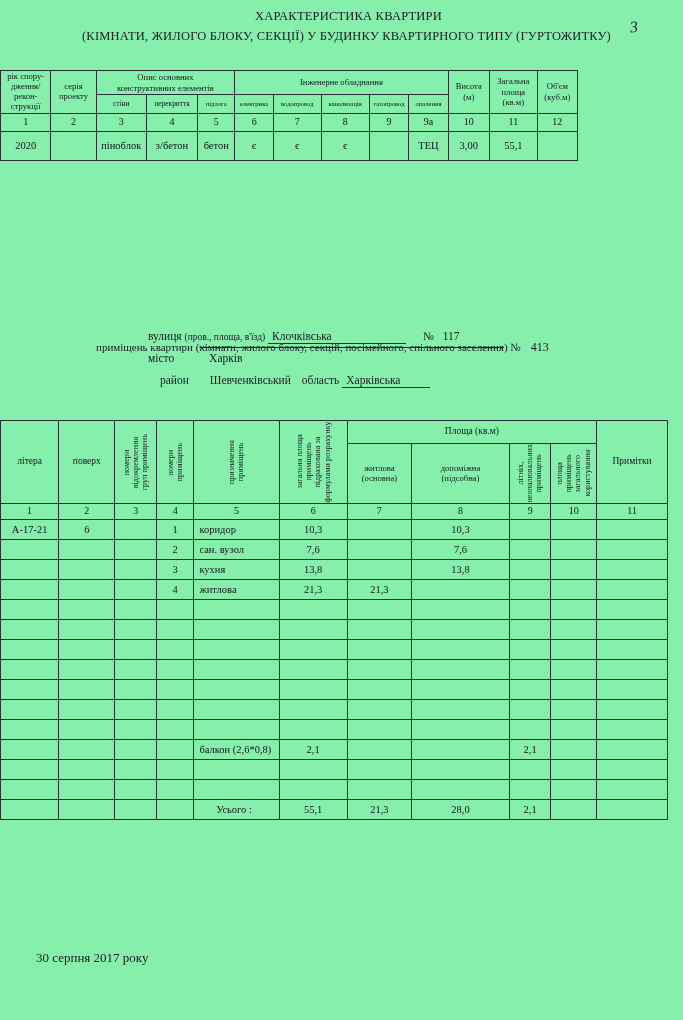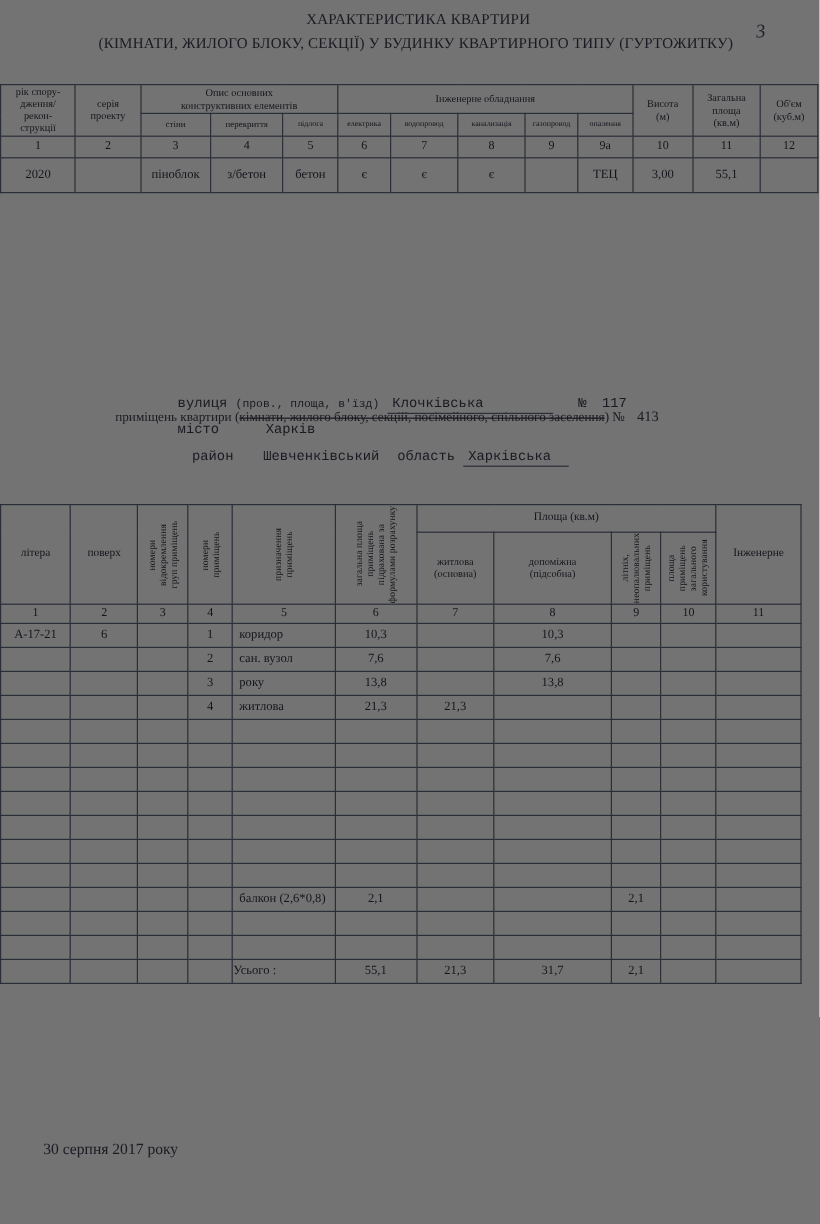--- a/index.html
+++ b/index.html
@@ -11,21 +11,21 @@
     width: 683px;
     height: 1020px;
     position: relative;
     font-family: "Liberation Serif", serif;
     color: #1a1a22;
     overflow: hidden;
   }
   .page {
     position: absolute;
     inset: 0;
-    background: #737373;
+    background: #86efac;
   }
   
   .title-block {
     position: absolute;
     top: 6px;
     left: 0;
     width: 683px;
     text-align: center;
     font-size: 12.5px;
     line-height: 20px;
@@ -54,21 +54,21 @@
     padding: 0;
     text-align: center;
     vertical-align: middle;
     font-weight: normal;
     line-height: 1.05;
   }
   .t1 {
     position: absolute;
     top: 70px;
     left: 0px;
-    width: 682px;
+    width: 578px;
   }
   .t1 td { height: 13px; }
   .t1 .hrow td { font-size: 8.6px; }
   .t1 .small { font-size: 7.4px; }
   .t1 .tiny { font-size: 6.6px; }
   .t1 .numrow td { height: 17px; font-size: 10px; }
   .t1 .datarow td { height: 28px; font-size: 10.5px; }
   .t1 .cellpad { padding: 1px 2px; }
   
   .expl-title {
@@ -93,21 +93,20 @@
   }
   .expl-sub .num {
     display: inline-block;
     margin-left: 10px;
     font-size: 12px;
     margin-top: 48px;
   }
   .addr {
     position: absolute;
     font-size: 11.5px;
-    font-family: Liberation Mono, monospace;
   }
   .addr .lbl { display: inline-block; }
   .addr .hint { font-size: 9.5px; }
   .addr .val {
     display: inline-block;
     border-bottom: 1px solid #2b2f38;
     padding: 0 4px 1px 4px;
     min-width: 60px;
     text-align: left;
   }
@@ -133,21 +132,21 @@
     font-size: 8px;
     line-height: 1.15;
     margin: 0 auto;
     white-space: nowrap;
     letter-spacing: .1px;
   }
   .t2 .numrow td { height: 15px; font-size: 10px; }
   .t2 .datarow td { height: 19px; font-size: 10.5px; }
   .t2 .emptyrow td { height: 19px; }
   .t2 .left { text-align: left; padding-left: 5px; }
-  .t2 .right { text-align: left; padding-right: 5px; font-family: Liberation Serif, serif; }
+  .t2 .right { text-align: center; padding-right: 5px; font-family: Liberation Serif, serif; }
   .footer-date {
     position: absolute;
     top: 950px;
     left: 36px;
     font-size: 13px;
   }
   .hdr-label-wrap { padding: 2px 3px; }
 </style>
 </head>
 <body>
@@ -295,21 +294,21 @@
       <td rowspan="3" class="vert">
         <div class="vtext" style="white-space:pre-line">призначення
 приміщень</div>
       </td>
       <td rowspan="3" class="vert">
         <div class="vtext" style="white-space:pre-line">загальна площа приміщень
 підрахована за
 формулами розрахунку</div>
       </td>
       <td colspan="4">Площа (кв.м)</td>
-      <td rowspan="3">Інженерне</td>
+      <td rowspan="3">Примітки</td>
     </tr>
     <tr class="hdr-mid">
       <td rowspan="2" class="hdr-label-wrap" style="white-space:pre-line;line-height:1.2">житлова
 (основна)</td>
       <td rowspan="2" class="hdr-label-wrap" style="white-space:pre-line;line-height:1.2">допоміжна
 (підсобна)</td>
       <td rowspan="2" class="vert">
         <div class="vtext" style="white-space:pre-line">літніх, неопалювальних
 приміщень</div>
       </td>
@@ -359,21 +358,21 @@
       <td>7,6</td>
       <td></td>
       <td></td>
       <td></td>
     </tr>
     <tr class="datarow">
       <td></td>
       <td></td>
       <td></td>
       <td>3</td>
-      <td class="left">року</td>
+      <td class="left">кухня</td>
       <td>13,8</td>
       <td></td>
       <td>13,8</td>
       <td></td>
       <td></td>
       <td></td>
     </tr>
     <tr class="datarow">
       <td></td>
       <td></td>
@@ -521,21 +520,21 @@
         </tr>
 
     <tr class="datarow">
       <td></td>
       <td></td>
       <td></td>
       <td></td>
       <td class="right">Усього :</td>
       <td>55,1</td>
       <td>21,3</td>
-      <td>31,7</td>
+      <td>28,0</td>
       <td>2,1</td>
       <td></td>
       <td></td>
     </tr>
   </tbody>
     </table>
 
   <div class="footer-date">30 серпня 2017 року</div>
 
 </div>

